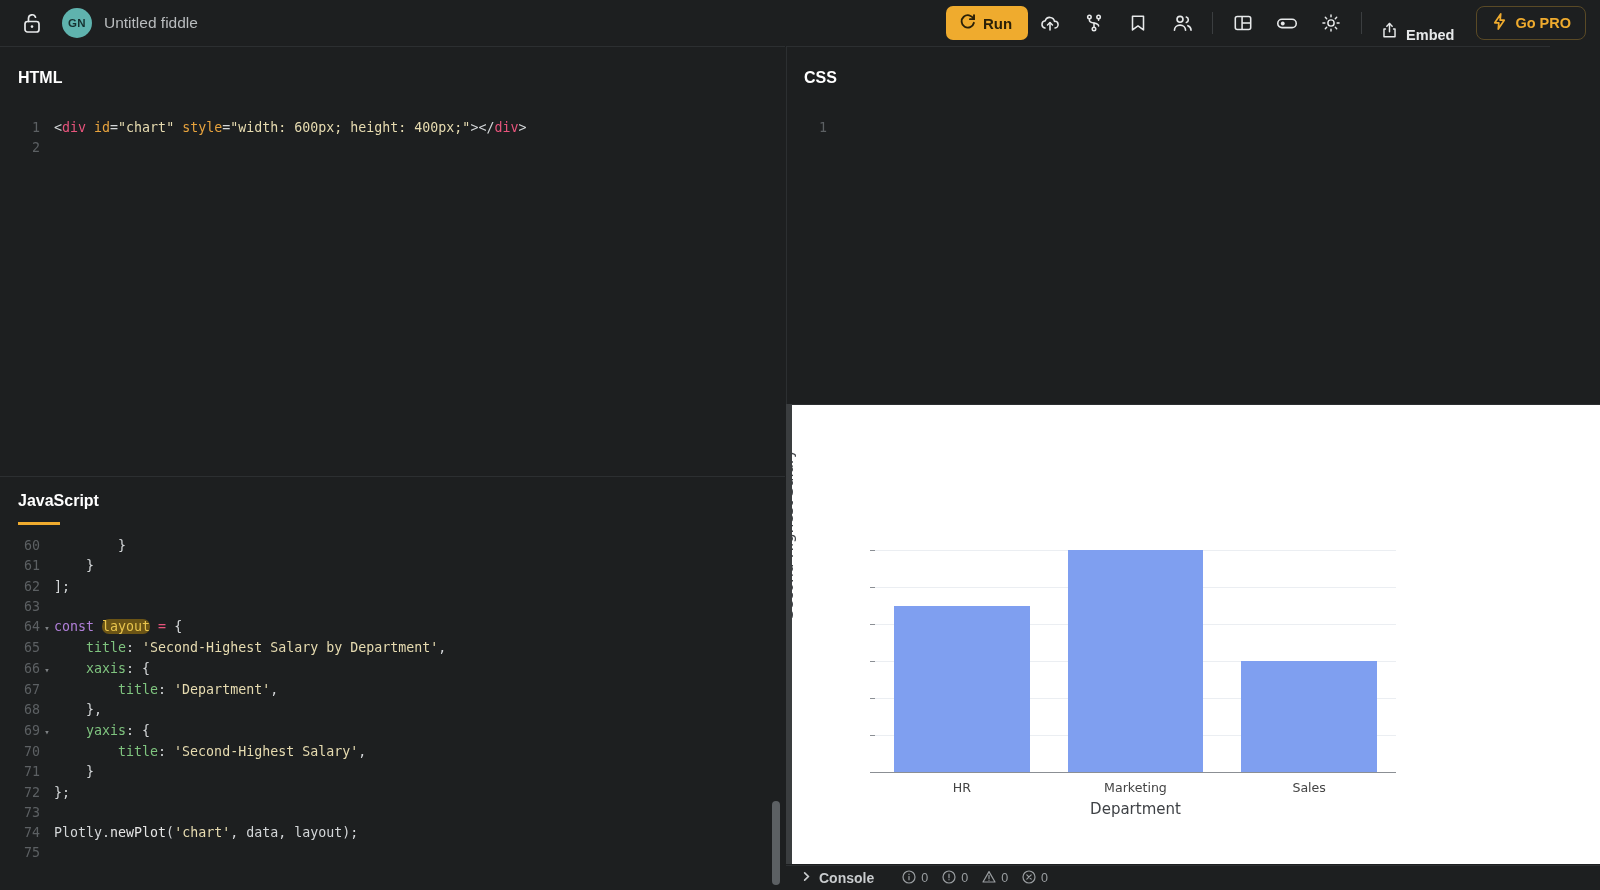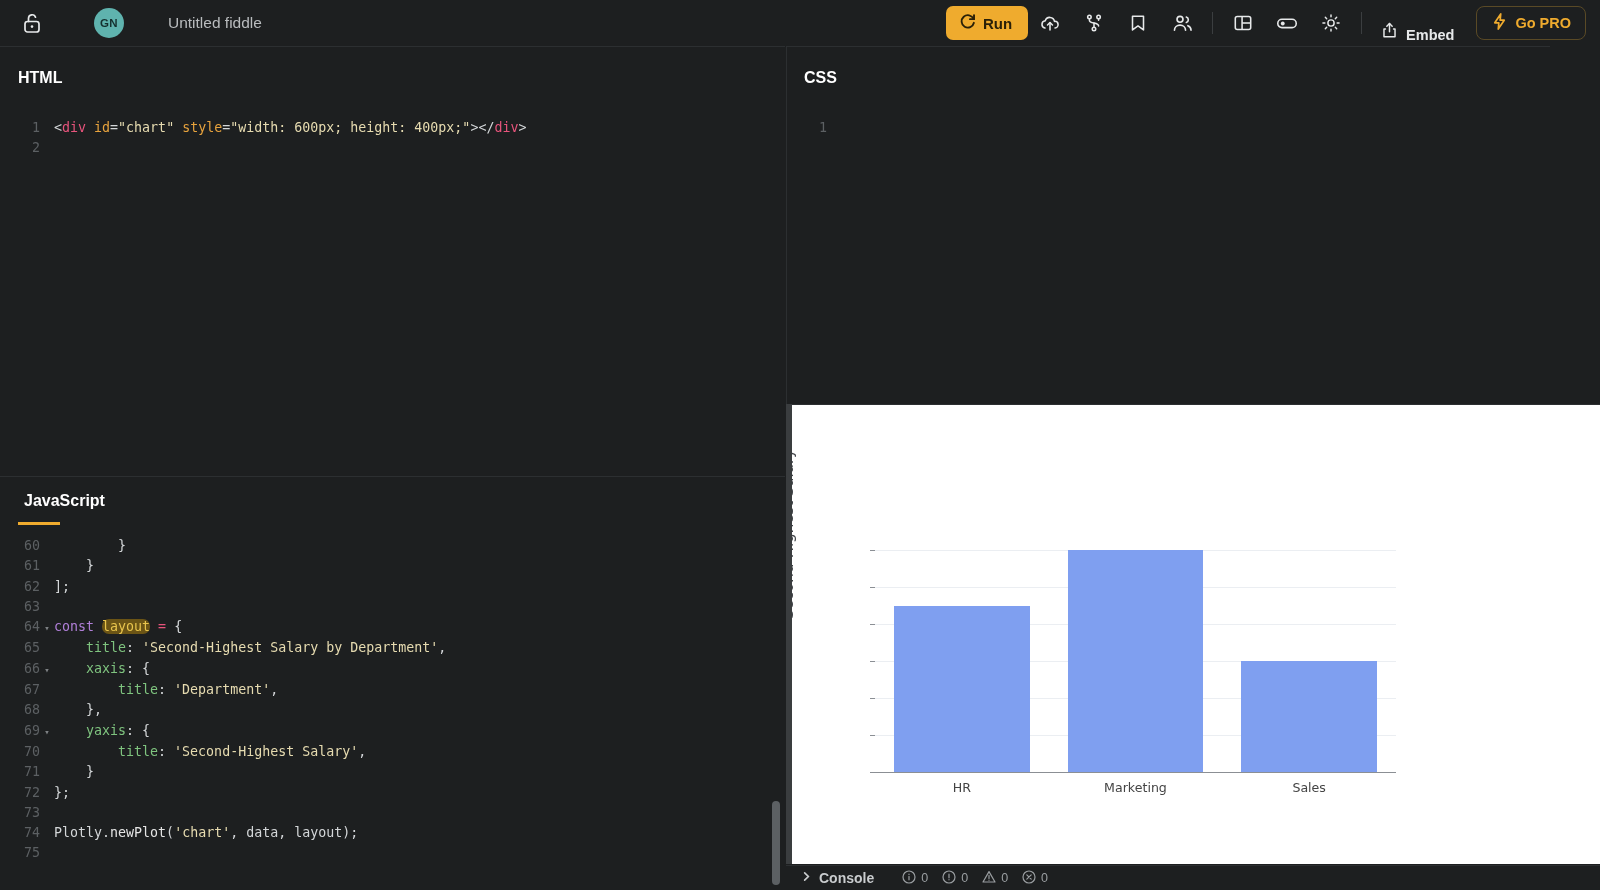--- a/index.html
+++ b/index.html
@@ -8,21 +8,21 @@
     background: #1d1f20;
     font-family: "Liberation Sans", sans-serif;
     overflow: hidden;
   }
 
   
   .topbar {
     position: absolute; top: 0; left: 0;
     width: 1600px; height: 46px;
     background: #1d1f20;
-    display: flex; align-items: center; gap: 32px;
+    display: flex; align-items: center;
   }
   .lock-btn { margin-left: 16px; width: 32px; height: 32px;
     display: flex; align-items: center; justify-content: center; }
   .avatar {
     margin-left: 14px; width: 30px; height: 30px; border-radius: 50%;
     background: #5fb3ae; color: #15302f;
     font-size: 11.5px; font-weight: bold; letter-spacing: .3px;
     display: flex; align-items: center; justify-content: center;
   }
   .fiddle-title {
@@ -288,21 +288,21 @@
   <div class="pane-label" style="left:18px; top:22px;">HTML</div>
   <div class="code" id="html-code" style="left:10px; top:71px;"><div><span class="ln">1</span><span class="nofold"></span><span class="t-punc">&lt;</span><span class="t-tag">div</span><span class="t-plain"> </span><span class="t-attr">id</span><span class="t-punc">=</span><span class="t-str">"chart"</span><span class="t-plain"> </span><span class="t-attr">style</span><span class="t-punc">=</span><span class="t-str">"width: 600px; height: 400px;"</span><span class="t-punc">&gt;</span><span class="t-punc">&lt;/</span><span class="t-tag">div</span><span class="t-punc">&gt;</span></div><div><span class="ln">2</span><span class="nofold"></span> </div></div>
 </div>
 
 <div class="pane pane-css">
   <div class="pane-label" style="left:17px; top:22px;">CSS</div>
   <div class="code" id="css-code" style="left:10px; top:71px;"><div><span class="ln">1</span><span class="nofold"></span> </div></div>
 </div>
 
 <div class="pane pane-js">
-  <div class="pane-label" style="left:24px; top:15px;">JavaScript</div>
+  <div class="pane-label" style="left:18px; top:15px;">JavaScript</div>
   <div class="code" id="js-code" style="left:10px; top:59px;"><div><span class="ln">60</span><span class="nofold"></span><span class="t-plain">        }</span></div><div><span class="ln">61</span><span class="nofold"></span><span class="t-plain">    }</span></div><div><span class="ln">62</span><span class="nofold"></span><span class="t-plain">];</span></div><div><span class="ln">63</span><span class="nofold"></span> </div><div><span class="ln">64</span><span class="fold">▾</span><span class="t-kw">const</span><span class="t-plain"> </span><span class="t-sel">layout</span><span class="t-plain"> </span><span class="t-op">=</span><span class="t-plain"> {</span></div><div><span class="ln">65</span><span class="nofold"></span><span class="t-plain">    </span><span class="t-prop">title</span><span class="t-plain">: </span><span class="t-str">'Second-Highest Salary by Department'</span><span class="t-plain">,</span></div><div><span class="ln">66</span><span class="fold">▾</span><span class="t-plain">    </span><span class="t-prop">xaxis</span><span class="t-plain">: {</span></div><div><span class="ln">67</span><span class="nofold"></span><span class="t-plain">        </span><span class="t-prop">title</span><span class="t-plain">: </span><span class="t-str">'Department'</span><span class="t-plain">,</span></div><div><span class="ln">68</span><span class="nofold"></span><span class="t-plain">    },</span></div><div><span class="ln">69</span><span class="fold">▾</span><span class="t-plain">    </span><span class="t-prop">yaxis</span><span class="t-plain">: {</span></div><div><span class="ln">70</span><span class="nofold"></span><span class="t-plain">        </span><span class="t-prop">title</span><span class="t-plain">: </span><span class="t-str">'Second-Highest Salary'</span><span class="t-plain">,</span></div><div><span class="ln">71</span><span class="nofold"></span><span class="t-plain">    }</span></div><div><span class="ln">72</span><span class="nofold"></span><span class="t-plain">};</span></div><div><span class="ln">73</span><span class="nofold"></span> </div><div><span class="ln">74</span><span class="nofold"></span><span class="t-plain">Plotly</span><span class="t-plain">.</span><span class="t-fn">newPlot</span><span class="t-plain">(</span><span class="t-str">'chart'</span><span class="t-plain">, data, layout);</span></div><div><span class="ln">75</span><span class="nofold"></span> </div></div>
   <div class="scrollbar-v" style="top:324px; left:772px;"></div>
 </div>
 <div class="js-underline"></div>
 
 <div class="result">
   <div class="chart-wrap">
     <div class="plot-area" id="plot-area">
       <div class="axis-line"></div>
     <div class="ytickmark" style="top: 240px;"></div>
@@ -319,20 +319,21 @@
         <div class="gridline" style="top: 18.4615px;"></div>
         <div class="ytickmark" style="top: 18.4615px;"></div>
         <div class="bar" style="left: 19.1033px; width: 135.46px; height: 166.154px; background: rgb(127, 159, 240);"></div>
         <div class="xtick" style="left: 0px; width: 173.667px;">HR</div>
         <div class="bar" style="left: 192.77px; width: 135.46px; height: 221.538px; background: rgb(127, 159, 240);"></div>
         <div class="xtick" style="left: 173.667px; width: 173.667px;">Marketing</div>
         <div class="bar" style="left: 366.437px; width: 135.46px; height: 110.769px; background: rgb(127, 159, 240);"></div>
         <div class="xtick" style="left: 347.333px; width: 173.667px;">Sales</div>
       </div>
     <div class="yaxis-title">Second-Highest Salary</div>
+    <div class="xaxis-title">Department</div>
   </div>
 </div>
 <div class="res-scroll-left"></div>
 
 <div class="console-bar">
   <span>
     <svg width="13" height="13" viewBox="0 0 14 14" fill="none" stroke="#c9ccce" stroke-width="1.8" stroke-linecap="round">
       <path d="M5 3l4 4-4 4"></path>
     </svg>
   </span>

